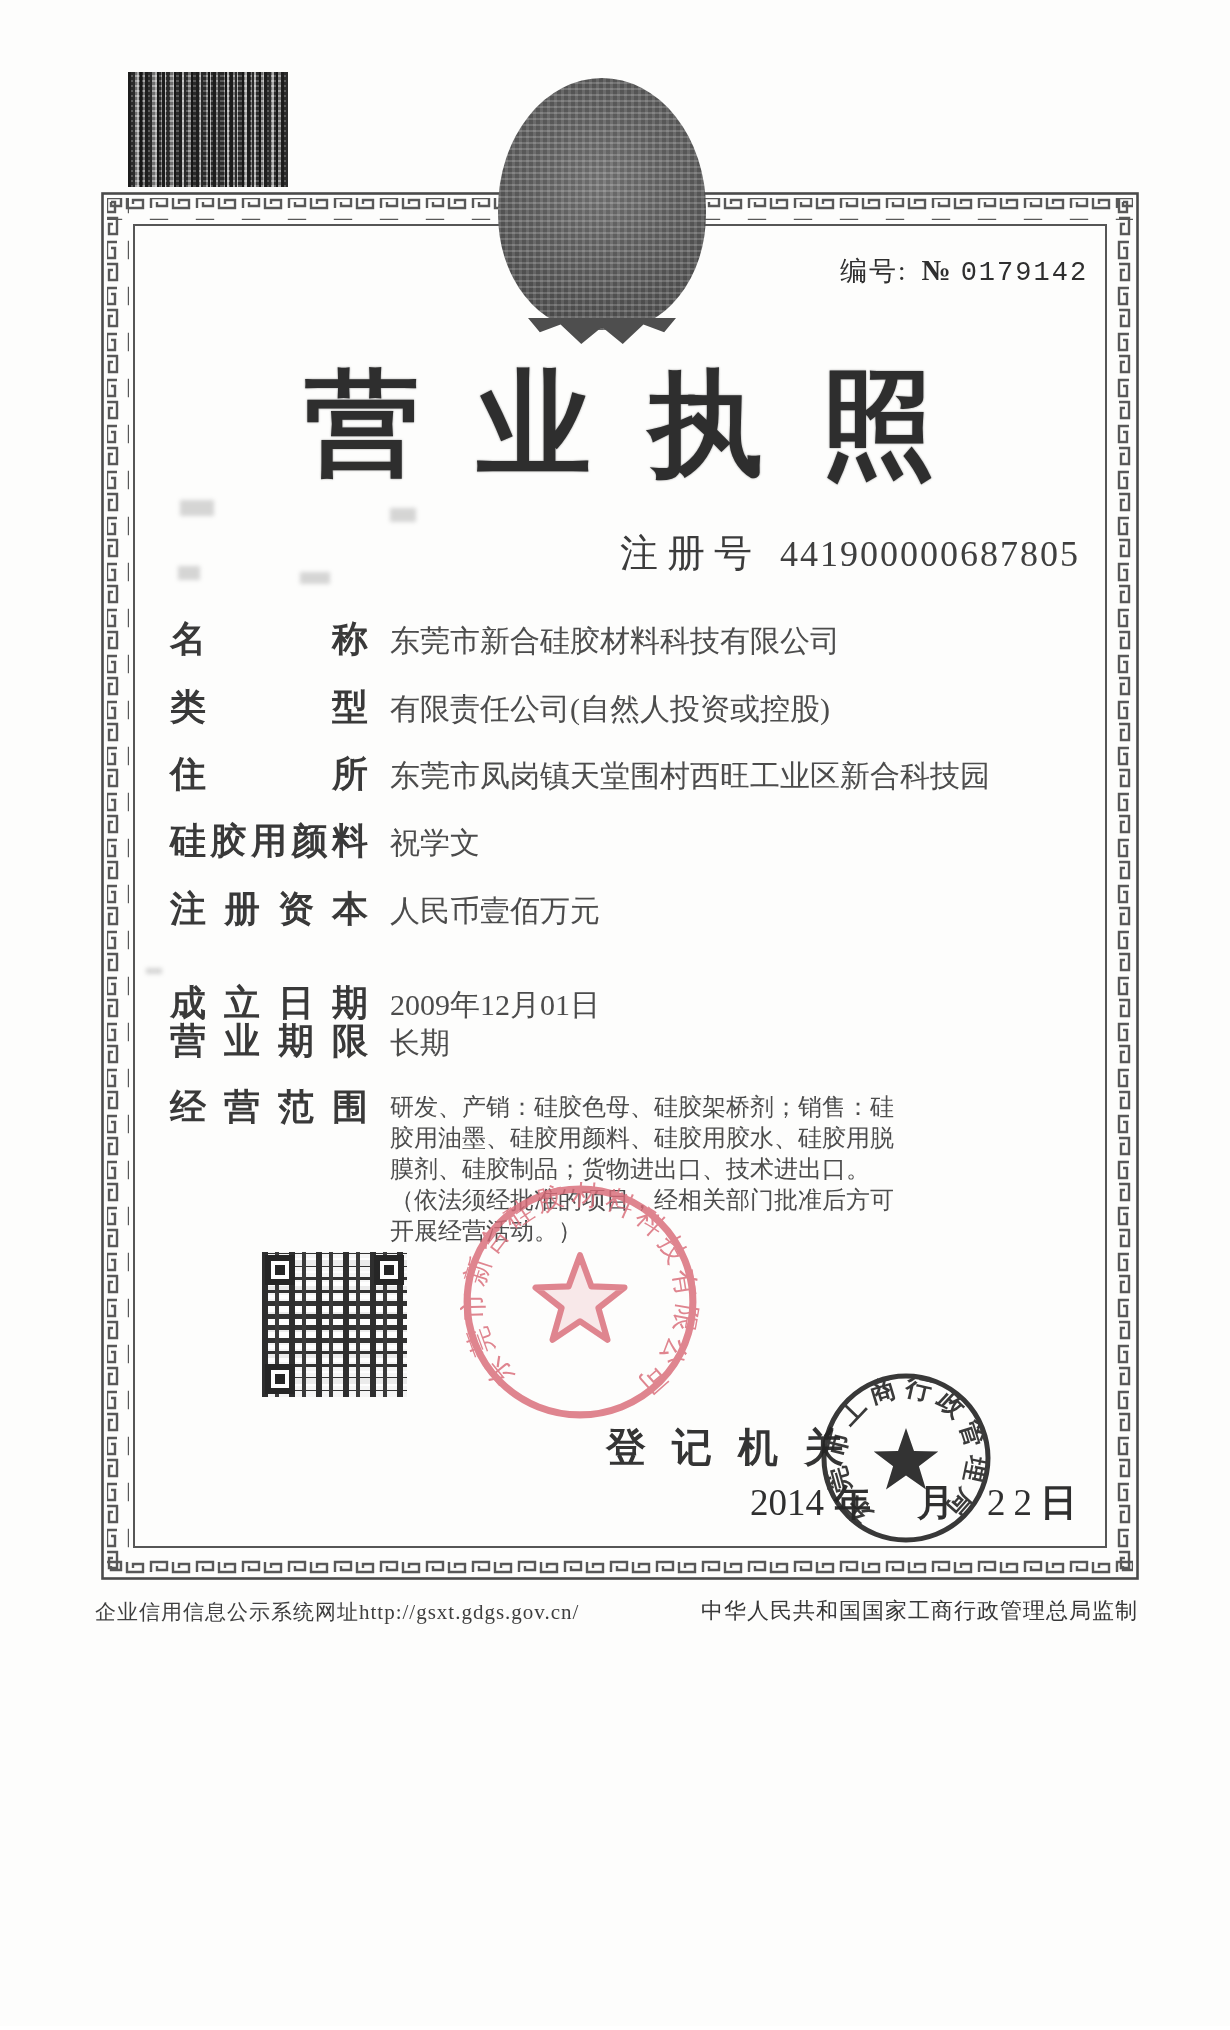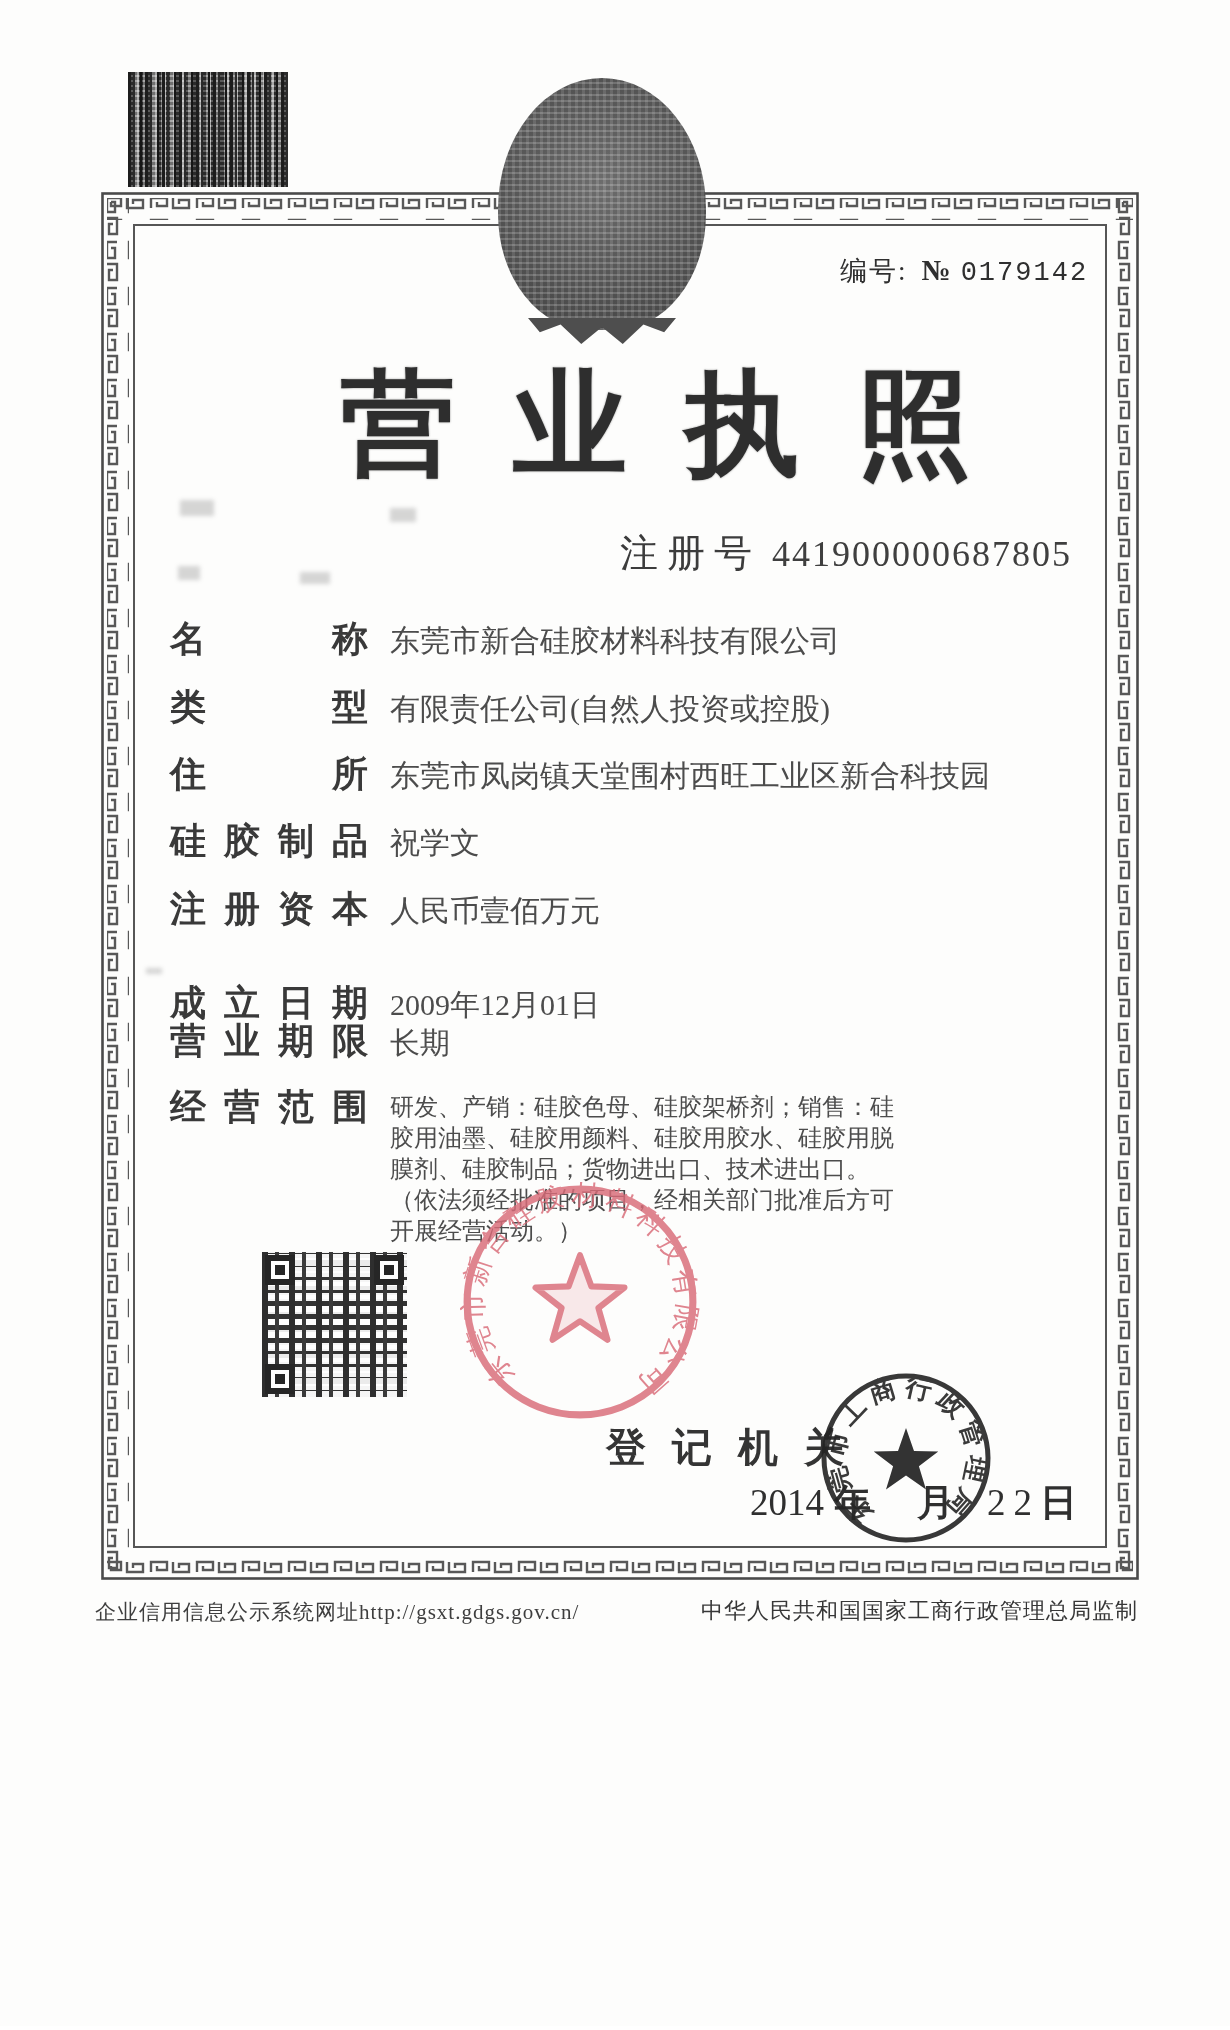--- a/index.html
+++ b/index.html
@@ -32,26 +32,26 @@
   }
   
   .serial{left:840px;top:253px;font-size:27px;letter-spacing:2px;color:#2f2f2f;white-space:nowrap;}
   .serial .no-mark{font-weight:bold;font-size:29px;margin:0 8px 0 14px;}
   .serial .num{font-family:"Liberation Mono","DejaVu Sans Mono",monospace;font-size:27px;}
   
   .doc-title{
     left:105px;top:348px;width:1030px;text-align:center;
     font-family:"Liberation Sans","DejaVu Sans",sans-serif;font-weight:900;
     font-size:114px;letter-spacing:58px;text-indent:58px;color:#2e2e2e;
-    text-shadow:0 0 2px rgba(40,40,40,.55);white-space:nowrap;margin-left:36px;
+    text-shadow:0 0 2px rgba(40,40,40,.55);white-space:nowrap;
   }
   
   .regno{left:620px;top:528px;white-space:nowrap;}
   .regno .lbl{display:inline-block;width:132px;font-size:38px;color:#3c3c3c;text-align:justify;text-align-last:justify;vertical-align:middle;}
-  .regno .val{font-size:36px;letter-spacing:2px;margin-left:20px;color:#3f3f3f;vertical-align:middle;}
+  .regno .val{font-size:36px;letter-spacing:2px;margin-left:28px;color:#3f3f3f;vertical-align:middle;}
   
   .frow{left:170px;width:900px;display:flex;align-items:flex-start;}
   .frow .flabel{
     flex:0 0 198px;font-size:36px;font-weight:600;color:#393939;
     text-align:justify;text-align-last:justify;line-height:1.2;
   }
   .frow .fvalue{margin-left:22px;font-size:30px;color:#4c4c4c;line-height:1.25;padding-top:4px;white-space:nowrap;}
   .frow .fvalue.wrap{white-space:normal;width:512px;font-size:24px;line-height:31px;padding-top:6px;}
   
   .qr{
@@ -132,21 +132,21 @@
   </div>
   <div class="abs frow" style="top:686px;">
     <div class="flabel">类型</div>
     <div class="fvalue">有限责任公司(自然人投资或控股)</div>
   </div>
   <div class="abs frow" style="top:753px;">
     <div class="flabel">住所</div>
     <div class="fvalue">东莞市凤岗镇天堂围村西旺工业区新合科技园</div>
   </div>
   <div class="abs frow" style="top:820px;">
-    <div class="flabel">硅胶制品</div>
+    <div class="flabel">硅胶用颜料</div>
     <div class="fvalue">祝学文</div>
   </div>
   <div class="abs frow" style="top:888px;">
     <div class="flabel">注册资本</div>
     <div class="fvalue">人民币壹佰万元</div>
   </div>
   <div class="abs frow" style="top:982px;">
     <div class="flabel">成立日期</div>
     <div class="fvalue">2009年12月01日</div>
   </div>

